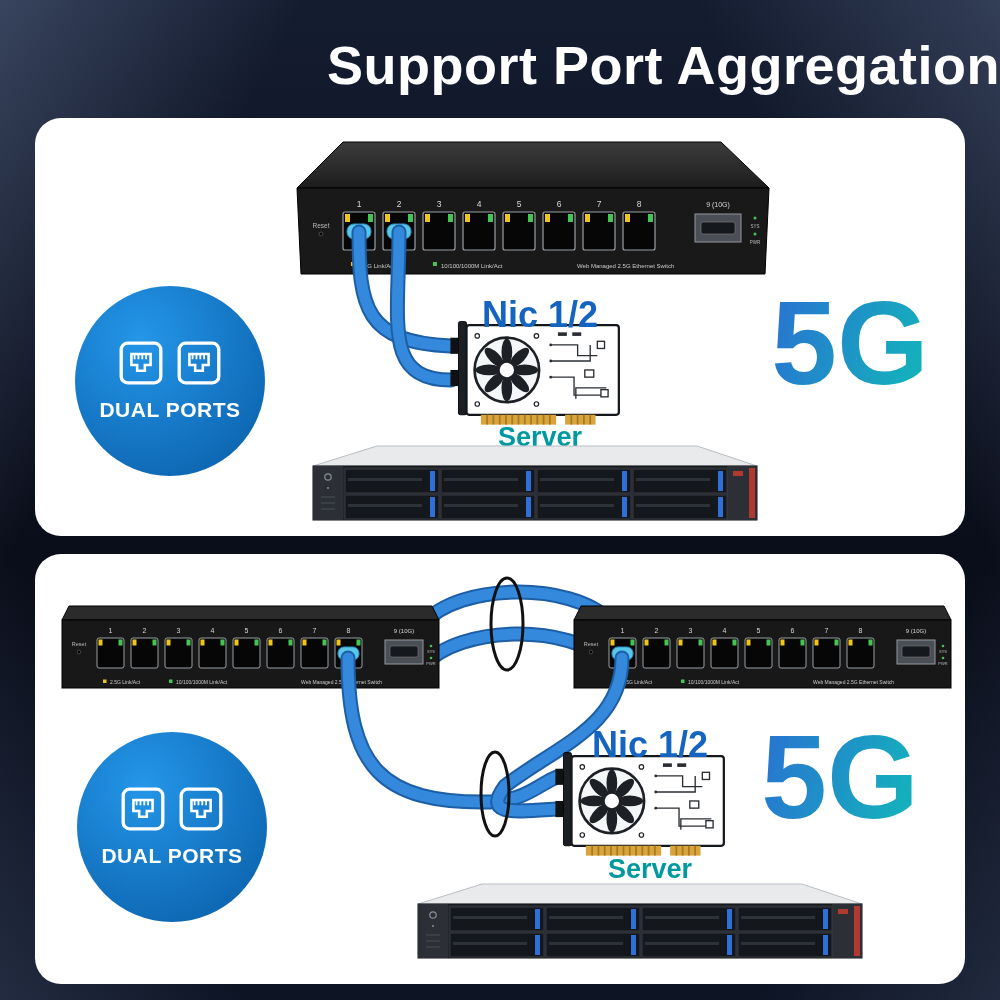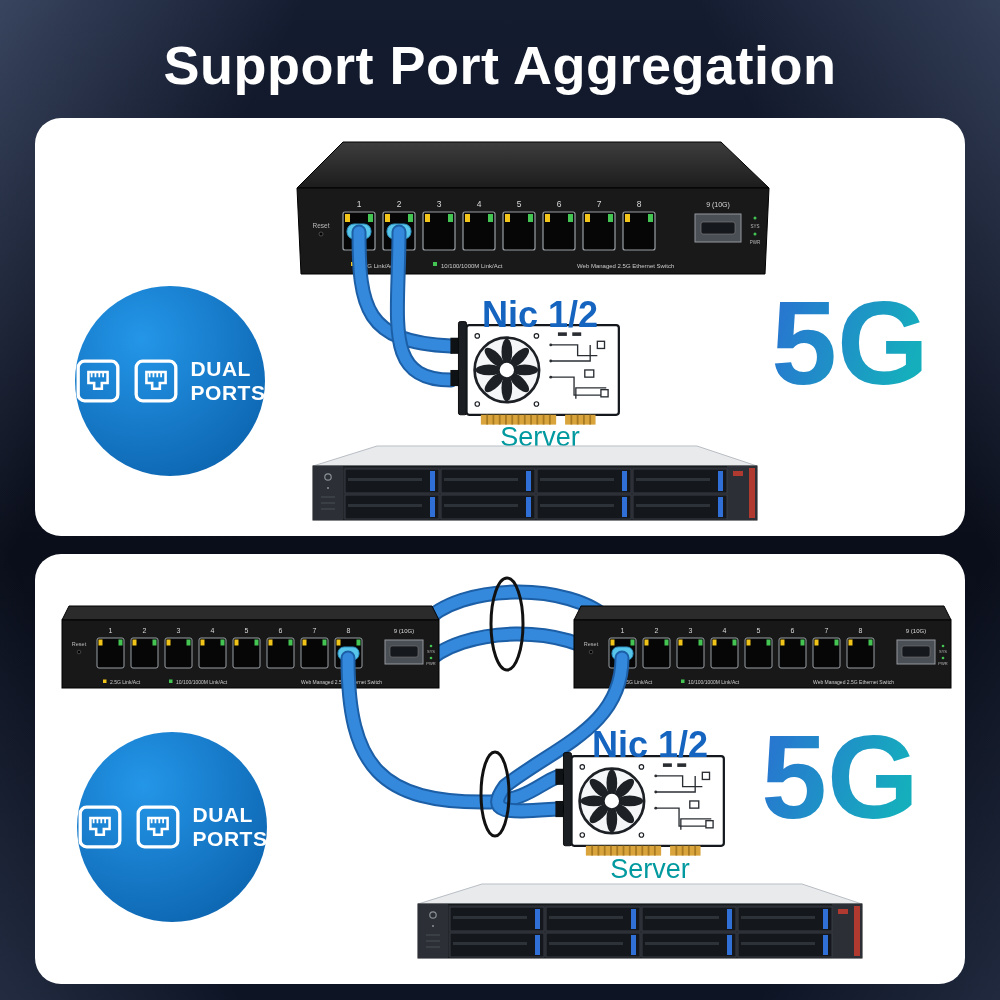--- a/index.html
+++ b/index.html
@@ -9,40 +9,40 @@
     font-family:"Liberation Sans",sans-serif;
     background-color:#0b101d;
     background-image:
       linear-gradient(118deg, rgba(140,160,200,.30), rgba(140,160,200,0) 20%),
       linear-gradient(242deg, rgba(140,160,200,.26), rgba(140,160,200,0) 20%),
       linear-gradient(62deg, rgba(120,140,180,.20), rgba(120,140,180,0) 16%),
       linear-gradient(298deg, rgba(120,140,180,.18), rgba(120,140,180,0) 16%),
       linear-gradient(180deg,#141c30,#0a0e1a 55%,#0d1424);
   }
   .title{
-    position:absolute;top:34px;left:0;right:0;text-align:center;
+    position:absolute;top:34px;left:0;right:0;text-align:right;
     color:#ffffff;font-size:54px;font-weight:800;letter-spacing:0.5px;
   }
   .panel{
     position:absolute;left:35px;width:930px;background:#ffffff;border-radius:26px;
   }
   .panel-top{top:118px;height:418px;}
   .panel-bottom{top:554px;height:430px;}
   .abs{position:absolute;}
   .layer{position:absolute;left:0;top:0;width:100%;height:100%;pointer-events:none;}
   .nic-label{
     text-align:center;font-size:36px;font-weight:bold;color:#1565c0;
   }
   .server-label{
-    text-align:center;font-size:27px;font-weight:normal;color:#00999f;
+    text-align:center;font-size:27px;font-weight:bold;color:#00999f;
   }
   .badge{
     position:absolute;width:190px;height:190px;border-radius:50%;
     background:radial-gradient(circle at 35% 28%, #2496e8, #0e68b4 78%);
-    display:flex;flex-direction:row;align-items:center;justify-content:center;gap:12px;
+    display:flex;flex-direction:column;align-items:center;justify-content:center;gap:12px;
   }
   .badge-icons{display:flex;gap:12px;}
   .badge-label{color:#ffffff;font-weight:bold;font-size:21px;letter-spacing:.5px;}
   svg text{font-family:"Liberation Sans",sans-serif;}
   .speed svg text{font-weight:bold;}
 </style>
 </head>
 <body>
 
 <div class="stage">

